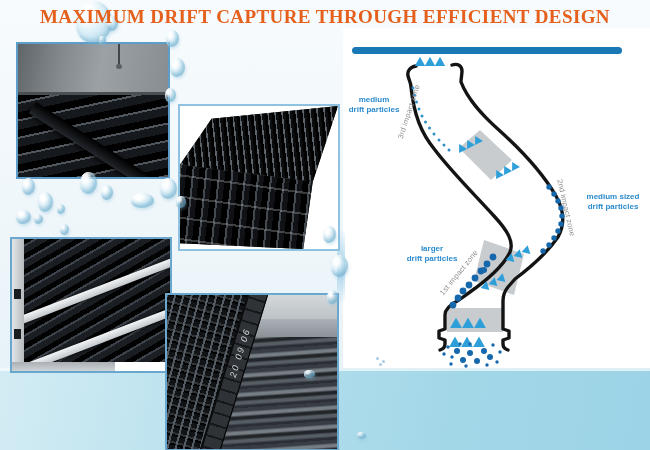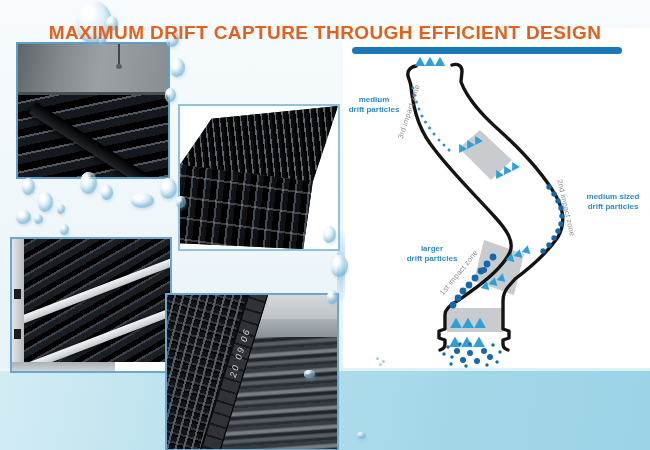--- a/index.html
+++ b/index.html
@@ -11,22 +11,22 @@
   
   .band{
     position:absolute;left:0;top:368px;width:650px;height:82px;z-index:1;
     background:linear-gradient(100deg,#d3ecf4 0%,#b3dfec 40%,#a2d7e8 70%,#9cd3e6 100%);
   }
   .band-edge{position:absolute;left:0;top:368px;width:650px;height:3px;z-index:1;background:rgba(255,255,255,0.65);}
   
   .diagram-bg{position:absolute;left:343px;top:28px;width:307px;height:340px;background:#ffffff;z-index:2;}
   
   .title{
-    position:absolute;left:0;top:22px;width:650px;text-align:center;z-index:7;
-    font-size:19px;font-weight:bold;letter-spacing:0.4px;color:#e5601c;
+    position:absolute;left:0;top:6px;width:650px;text-align:center;z-index:7;
+    font-size:19px;font-weight:bold;letter-spacing:0.4px;color:#e5601c;font-family:Liberation Serif, serif;
   }
   
   .photo{position:absolute;overflow:hidden;z-index:3;border:2px solid #5d9dc9;background:#fff;}
   .photo1{left:16px;top:42px;width:150px;height:133px;}
   .p1-top{position:absolute;left:0;top:0;right:0;height:48px;
     background:linear-gradient(100deg,#60656a 0%,#82888c 28%,#9ba1a5 55%,#878d91 100%);
     border-bottom:3px solid #4a4f53;}
   .p1-rod{position:absolute;left:100px;top:0;width:2px;height:21px;background:#41464a;}
   .p1-rod::after{content:"";position:absolute;left:-2px;bottom:-4px;width:6px;height:5px;border-radius:50%;background:#5b6064;}
   .p1-bottom{position:absolute;left:0;top:51px;right:0;bottom:0;

